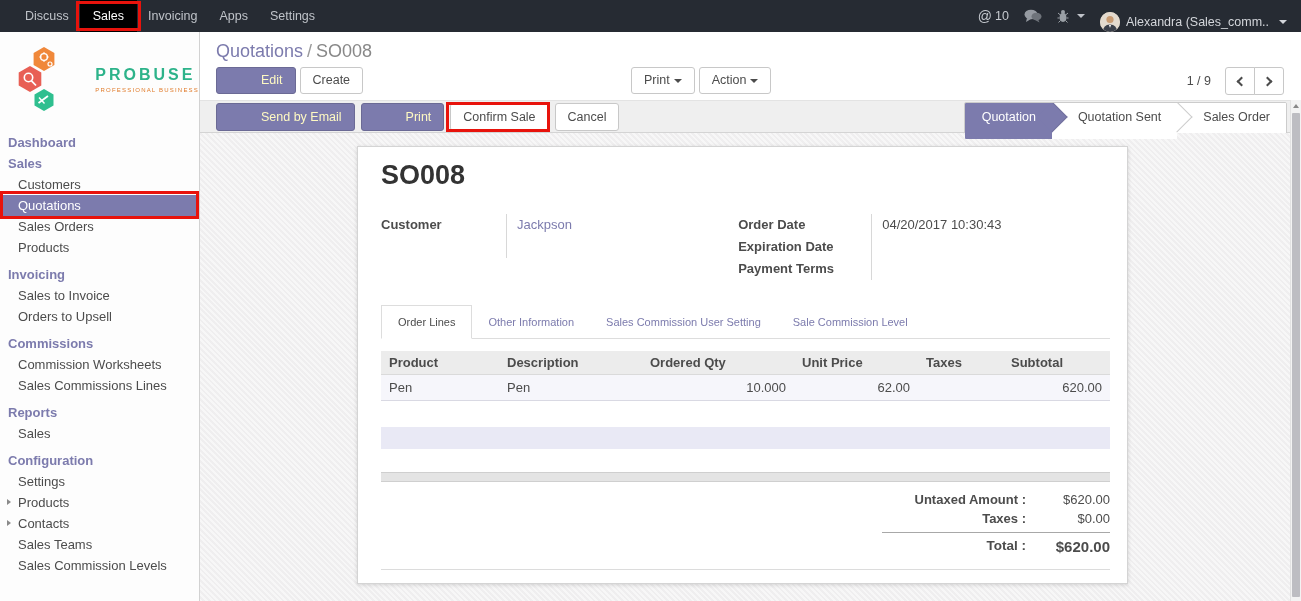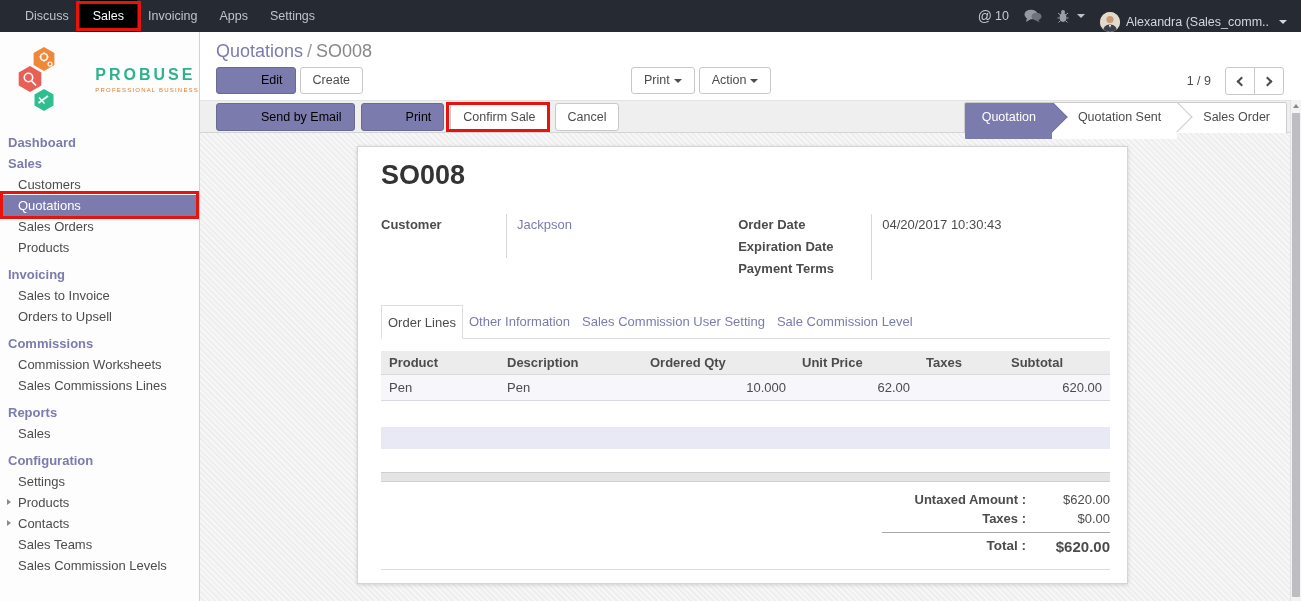--- a/index.html
+++ b/index.html
@@ -42,21 +42,21 @@
   
   .main { position:absolute; left:200px; top:32px; right:0; bottom:0; }
   .control-panel { height:68px; background:#fff; position:relative; }
   .breadcrumb { position:absolute; left:16px; top:9px; font-size:18px; color:#888; }
   .breadcrumb .bc-link { color:#7c7bad; cursor:pointer; }
   .bc-sep { margin:0 4px; color:#999; }
   .cp-left { position:absolute; left:16px; top:35px; display:flex; gap:4px; }
   .cp-center { position:absolute; left:431px; top:35px; display:flex; gap:4px; }
   .cp-right { position:absolute; right:17px; top:35px; display:flex; align-items:center; }
   .btn { font-family:"Liberation Sans", sans-serif; font-size:12.5px; padding:5px 12px; border-radius:3px; border:1px solid #c8c8c8; background:#fff; color:#4c4c4c; height:27px; line-height:15px; cursor:pointer; white-space:nowrap; }
-  .btn-primary { background:#7c7bad; border-color:#6b6a95; color:#000000;padding-left:44px; }
+  .btn-primary { background:#7c7bad; border-color:#6b6a95; color:#fef9c3;padding-left:44px; }
   .pager-value { font-size:12.5px; color:#4c4c4c; margin-right:14px; }
   .pager-btn { width:30px; height:28px; background:#fff; border:1px solid #c8c8c8; display:flex; align-items:center; justify-content:center; cursor:pointer; }
   .pager-btn.prev { border-radius:3px 0 0 3px; }
   .pager-btn.next { border-radius:0 3px 3px 0; margin-left:-1px; }
   .chev { display:inline-block; width:7px; height:7px; border-top:2px solid #4c4c4c; border-left:2px solid #4c4c4c; }
   .chev.left { transform:rotate(-45deg); margin-left:3px; }
   .chev.right { transform:rotate(135deg); margin-right:3px; }
 
   .statusbar-row { height:33px; background:#efefef; border-top:1px solid #e3e3e3; border-bottom:1px solid #d4d4d4; position:relative; }
   .sb-buttons { position:absolute; left:16px; top:2px; display:flex; gap:6px; }
@@ -79,21 +79,21 @@
   .field-groups { display:flex; margin-top:23px; }
   .fgroup-left { width:49%; }
   .fgroup-right { width:51%; }
   .frow { display:flex; min-height:22px; }
   .flabel { width:125px; font-weight:bold; color:#4c4c4c; font-size:13px; padding-top:3px; }
   .fgroup-right .flabel { width:133px; }
   .fvalue { flex:1; border-left:1px solid #d8d8d8; padding:3px 0 0 10px; font-size:13px; color:#4c4c4c; }
   .fvalue.link { color:#7c7bad; cursor:pointer; }
 
   .tabs { display:flex; margin-top:26px; border-bottom:1px solid #ddd; height:33px; align-items:flex-end; }
-  .tab { height:32px; line-height:32px; padding:0 6px; font-size:13px; color:#7c7bad; cursor:pointer; white-space:nowrap; }
+  .tab { height:32px; line-height:32px; padding:0 16px; font-size:11px; color:#7c7bad; cursor:pointer; white-space:nowrap; }
   .tab.active { position:relative; background:#fff; border:1px solid #ddd; border-bottom:1px solid #fff; color:#4c4c4c; margin-bottom:-1px; height:34px; line-height:33px; }
 
   table.lines { width:100%; border-collapse:collapse; table-layout:fixed; margin-top:12px; font-size:13px; }
   table.lines th { background:#ececec; text-align:left; font-weight:bold; color:#4c4c4c; padding:4px 8px; border-bottom:1px solid #dadada; height:23px; }
   table.lines td { background:#f6f6fb; padding:5px 8px; border-bottom:1px solid #d9d9e3; color:#4c4c4c; height:26px; }
   td.num { text-align:right; }
 
   .empty-band { margin-top:26px; height:22px; background:#e9e9f5; }
   .gray-bar { margin-top:23px; height:10px; background:#e4e4e4; border-top:1px solid #cfcfcf; border-bottom:1px solid #cfcfcf; }
 

